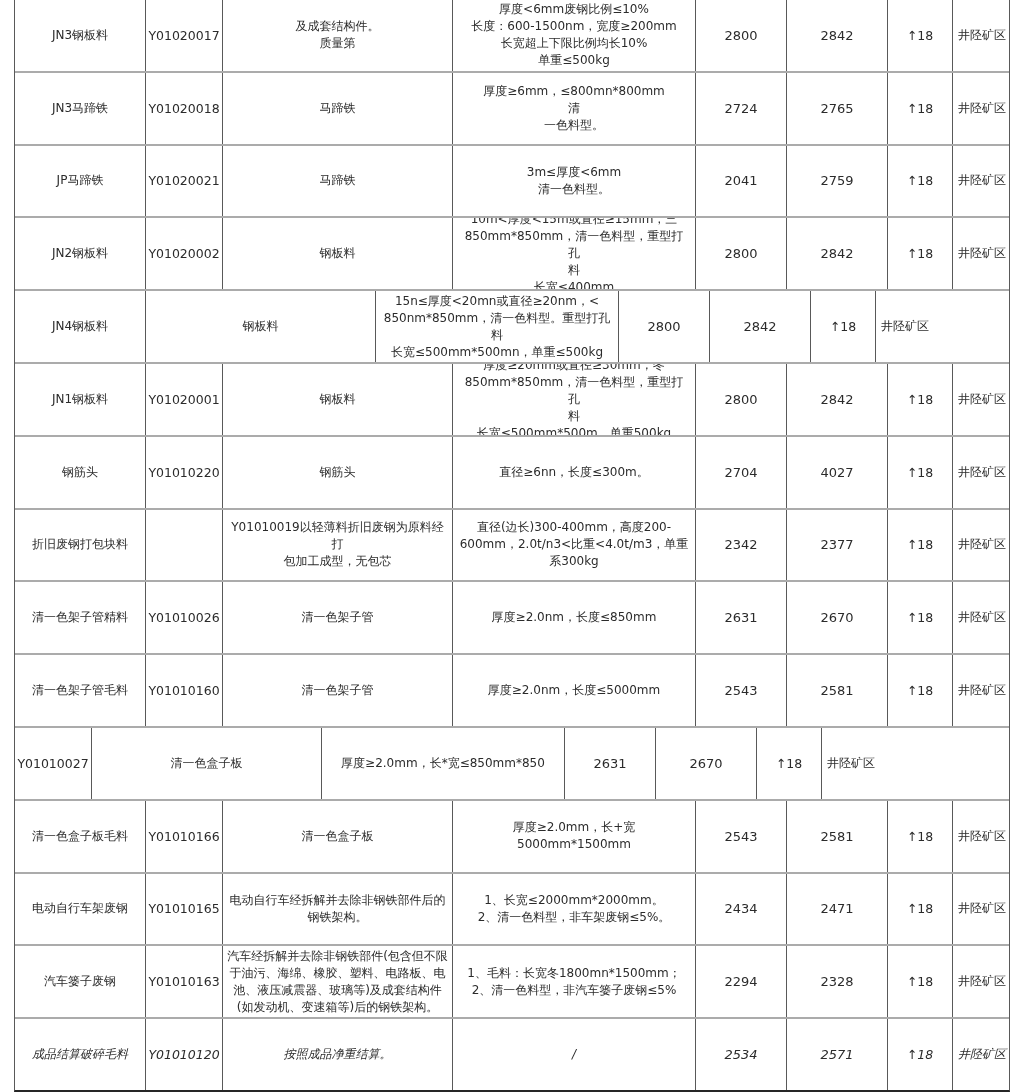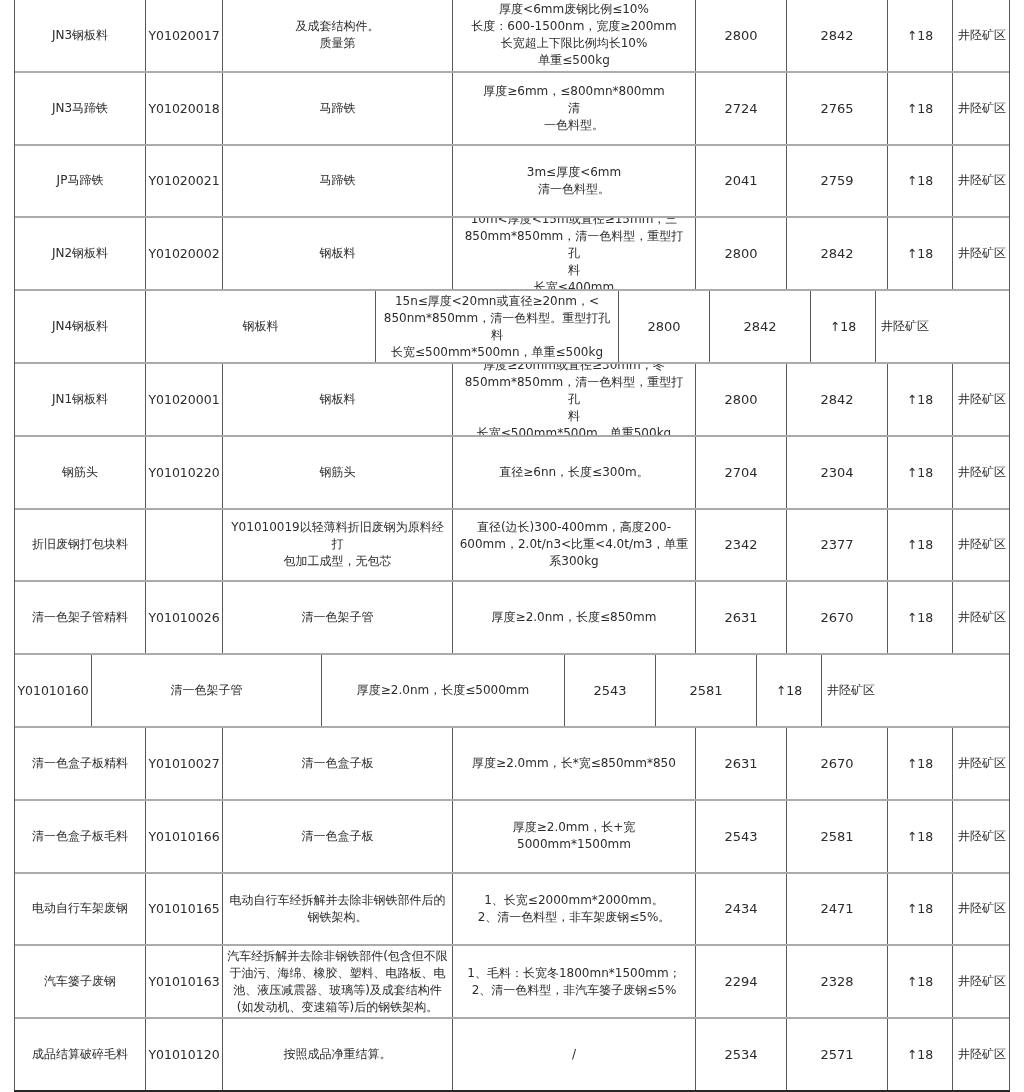--- a/index.html
+++ b/index.html
@@ -24,21 +24,21 @@
     border-bottom: 2px solid #262626;
     box-sizing: border-box;
   }
   .row {
     display: flex;
     flex: 1 1 0;
     border-bottom: 2px solid #ababab;
     box-sizing: border-box;
     min-height: 0;
   }
-  .row:last-child { border-bottom: none; }
+  .row:last-child { border-bottom: none; font-style: italic; }
   .cell {
     display: flex;
     align-items: center;
     justify-content: center;
     text-align: center;
     border-right: 1px solid #595959;
     box-sizing: border-box;
     color: #2b2b2b;
     font-size: 12px;
     line-height: 17px;
@@ -141,21 +141,21 @@
     <div class="cell c-change">↑18</div>
     <div class="cell c-region">井陉矿区</div>
   </div>
 
   <div class="row">
     <div class="cell c-name">钢筋头</div>
     <div class="cell c-code">Y01010220</div>
     <div class="cell c-desc">钢筋头</div>
     <div class="cell c-spec">直径≥6nn，长度≤300m。</div>
     <div class="cell c-price1">2704</div>
-    <div class="cell c-price2">2304</div>
+    <div class="cell c-price2">4027</div>
     <div class="cell c-change">↑18</div>
     <div class="cell c-region">井陉矿区</div>
   </div>
 
   <div class="row">
     <div class="cell c-name">折旧废钢打包块料</div>
     <div class="cell c-code"></div>
     <div class="cell c-desc">Y01010019以轻薄料折旧废钢为原料经打
 包加工成型，无包芯</div>
     <div class="cell c-spec">直径(边长)300-400mm，高度200-
@@ -172,31 +172,31 @@
     <div class="cell c-code">Y01010026</div>
     <div class="cell c-desc">清一色架子管</div>
     <div class="cell c-spec">厚度≥2.0nm，长度≤850mm</div>
     <div class="cell c-price1">2631</div>
     <div class="cell c-price2">2670</div>
     <div class="cell c-change">↑18</div>
     <div class="cell c-region">井陉矿区</div>
   </div>
 
   <div class="row">
+    <div class="cell c-name">清一色架子管毛料</div>
     <div class="cell c-code">Y01010160</div>
     <div class="cell c-desc">清一色架子管</div>
     <div class="cell c-spec">厚度≥2.0nm，长度≤5000mm</div>
     <div class="cell c-price1">2543</div>
     <div class="cell c-price2">2581</div>
     <div class="cell c-change">↑18</div>
     <div class="cell c-region">井陉矿区</div>
   </div>
 
   <div class="row">
-    <div class="cell c-name">清一色盒子板精料</div>
     <div class="cell c-code">Y01010027</div>
     <div class="cell c-desc">清一色盒子板</div>
     <div class="cell c-spec">厚度≥2.0mm，长*宽≤850mm*850</div>
     <div class="cell c-price1">2631</div>
     <div class="cell c-price2">2670</div>
     <div class="cell c-change">↑18</div>
     <div class="cell c-region">井陉矿区</div>
   </div>
 
   <div class="row">

